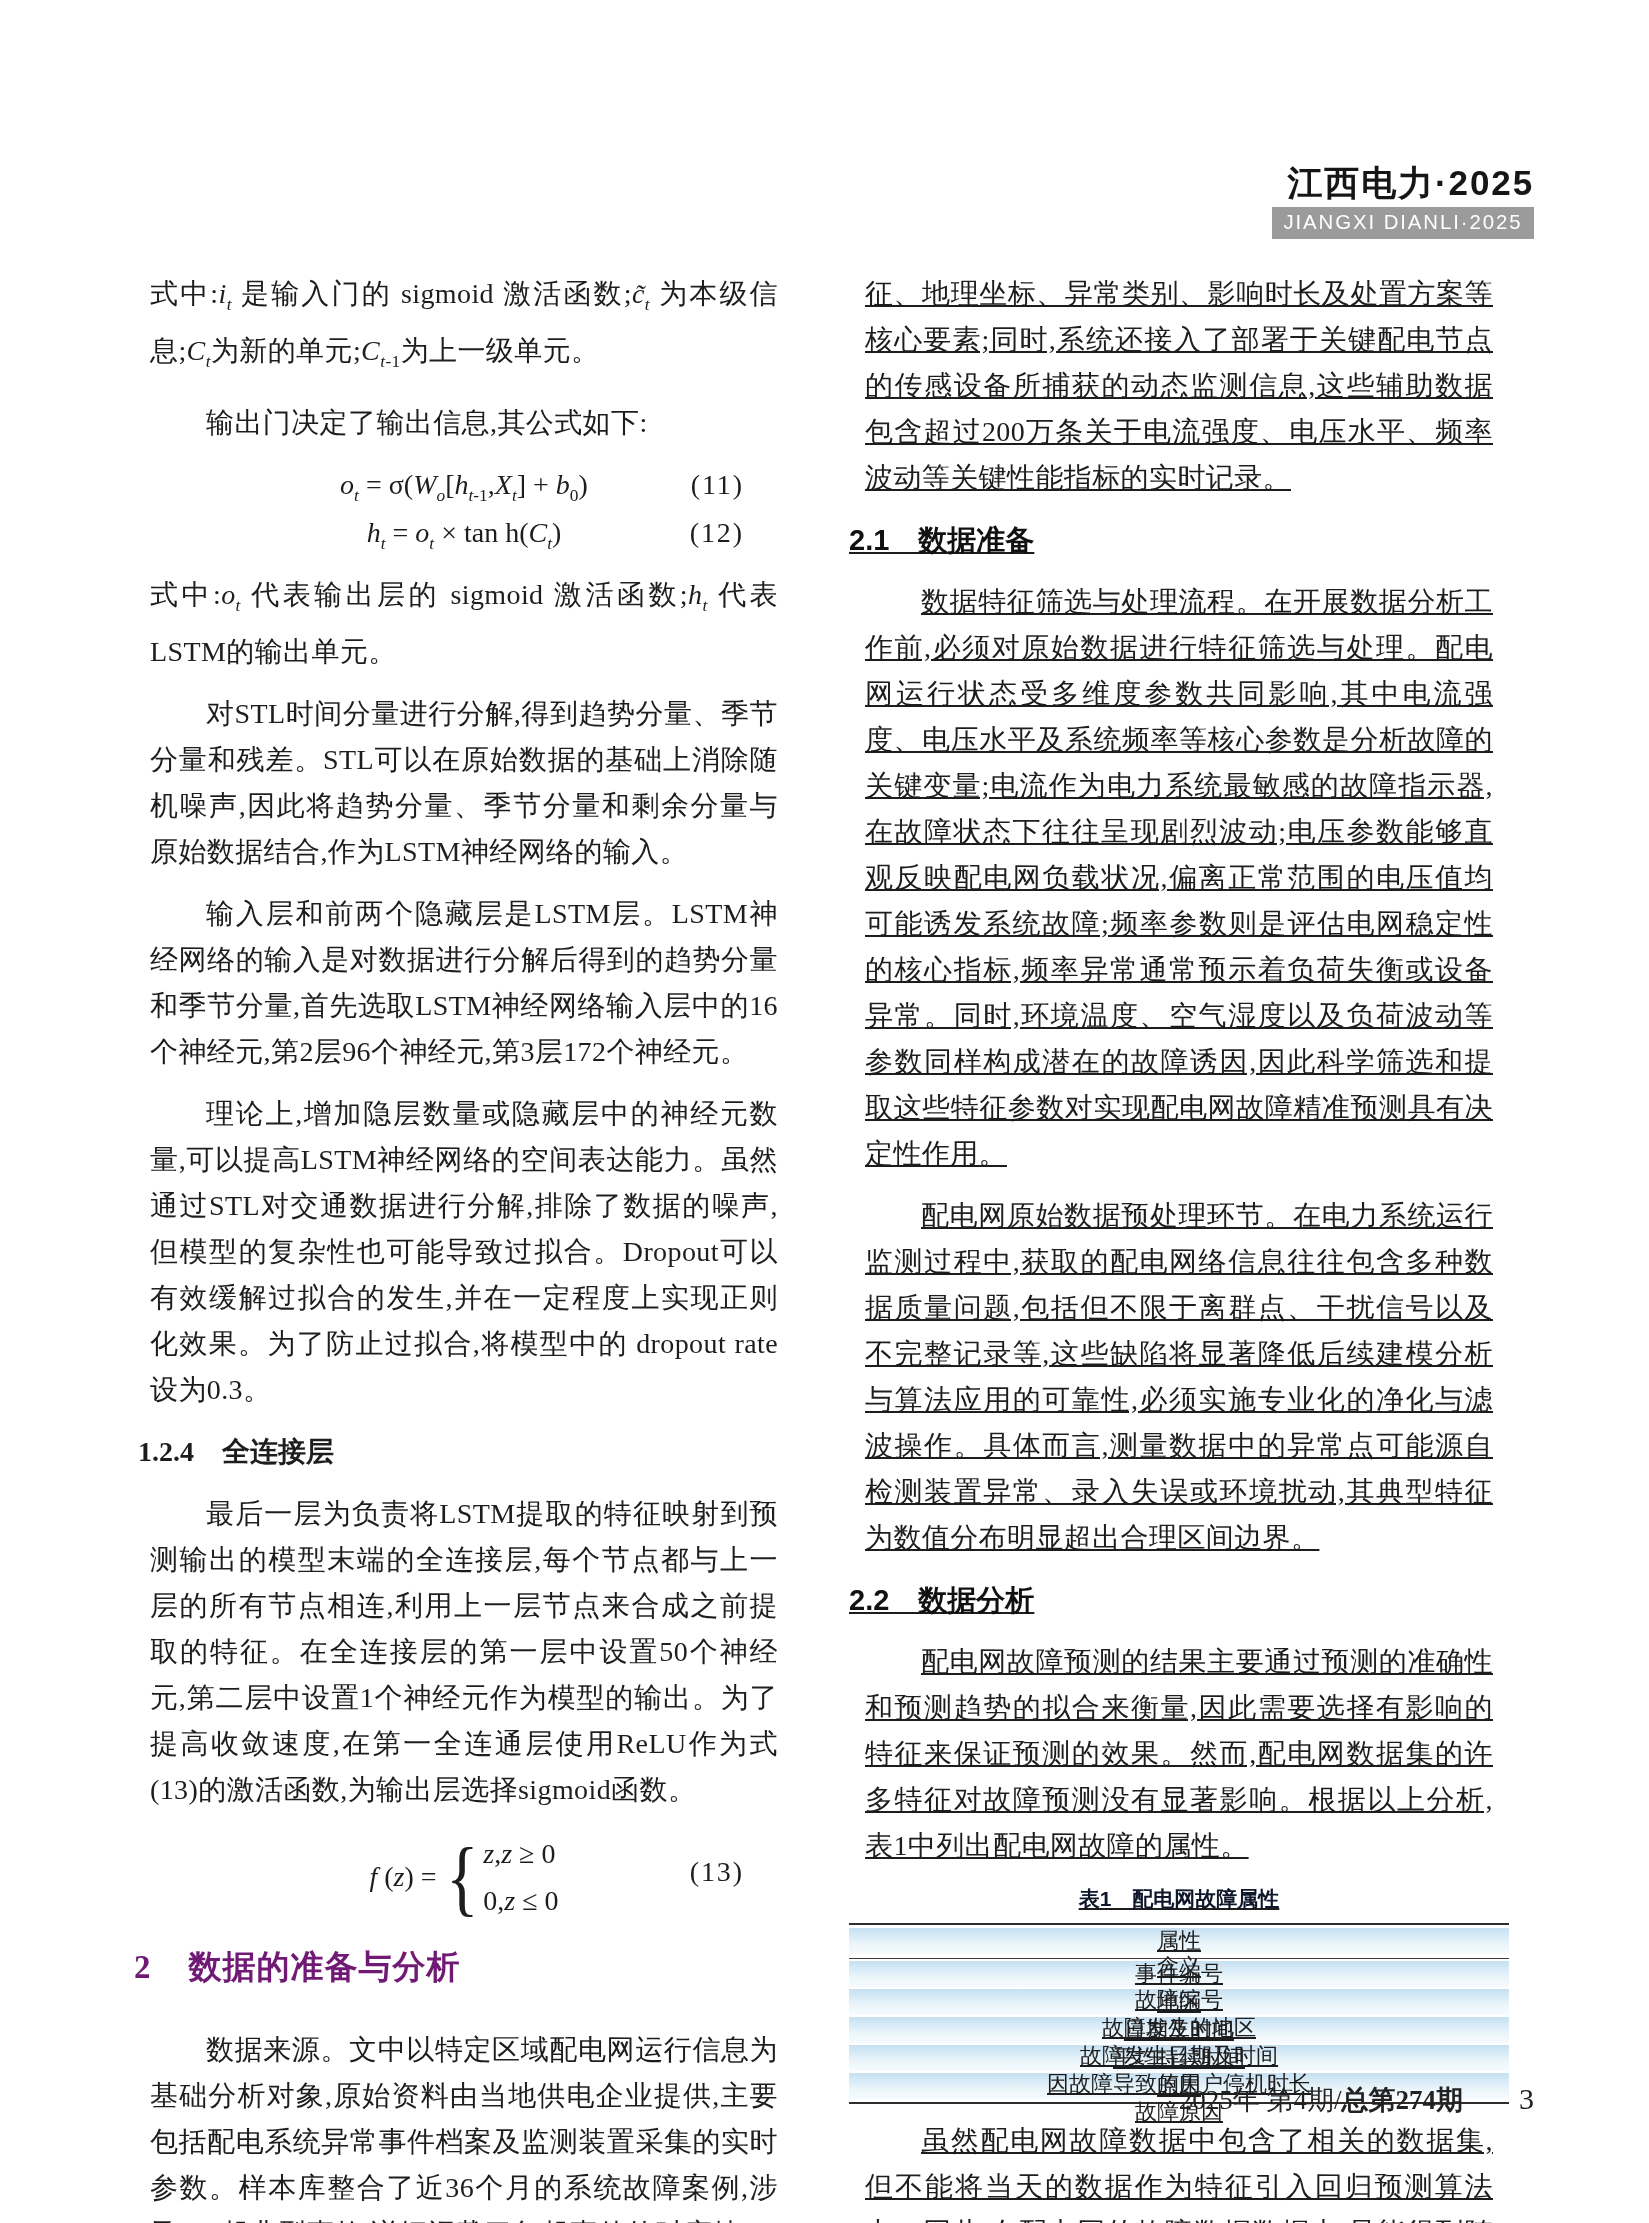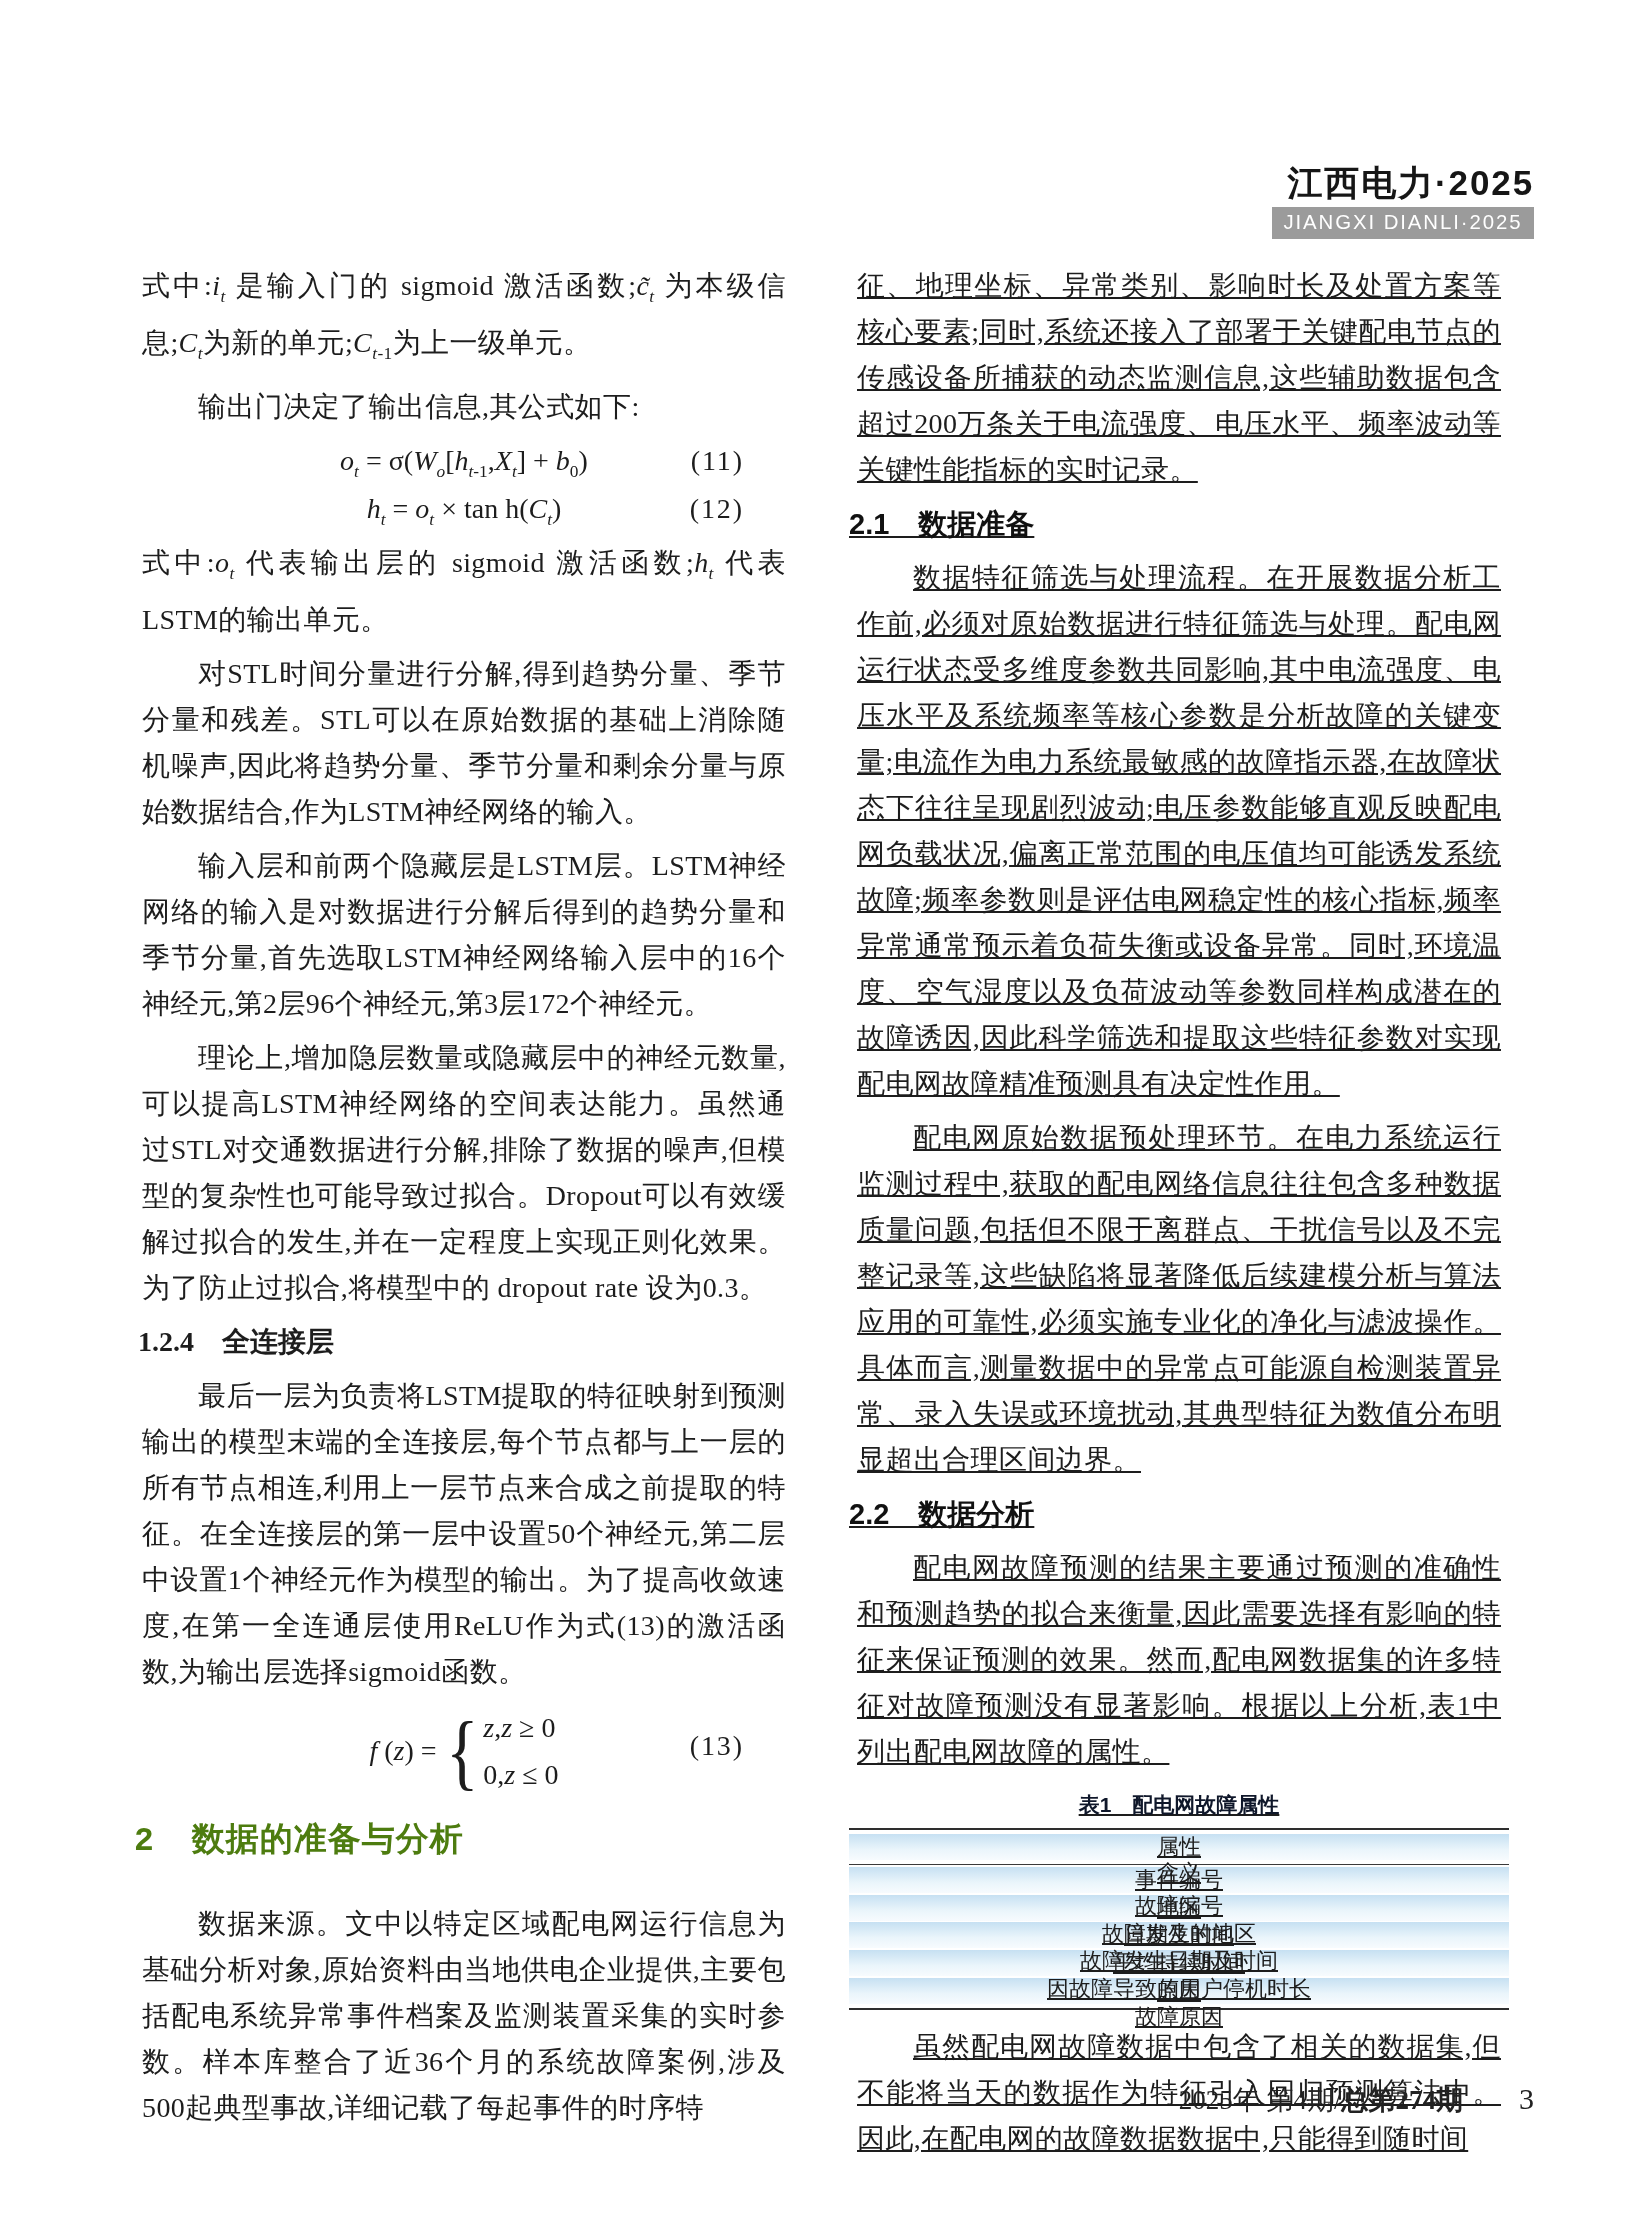--- a/index.html
+++ b/index.html
@@ -26,21 +26,21 @@
     font-size:20.4px; letter-spacing:1.9px;
     padding:3.9px 11.6px 4.9px 11.6px; white-space:nowrap;
   }
 
   
   .col { position:absolute; top:255px; width:660px; }
   .col-left  { left:134px; }
   .col-right { left:849px;text-decoration:underline; }
 
   .col p {
-    margin:8px;
+    margin:16px;
     font-size:28px; line-height:46px; letter-spacing:0.4px;
     text-align:justify; text-justify:inter-character;
   }
   p.indent { text-indent:2em; }
 
   
   .equation {
     position:relative; height:46px; line-height:46px;
     text-align:center; font-size:28px; margin:1.9px 0;
   }
@@ -57,23 +57,23 @@
     font-size:28px;
   }
   .equation-cases .fz { margin-right:5.8px; }
   .brace { font-size:85px; font-weight:400; line-height:97px; transform:scaleX(.8); }
   .cases { display:flex; flex-direction:column; text-align:left; }
   .cases span { line-height:47px; }
   .equation-cases .eq-num { top:27px; }
 
   
   .section-heading {
-    font-family:Liberation Mono, monospace;
+    font-family:Liberation Serif, serif;
     font-weight:bold; font-size:33px; line-height:45px;
-    color:#4d7c0f; margin:19.4px 0 37px 0; letter-spacing:1px;
+    color:#701a75; margin:19.4px 0 37px 0; letter-spacing:1px;
   }
   .section-heading .sec-num { margin-right:37px; }
   .subsection-heading {
     font-family:"Liberation Sans","DejaVu Sans",sans-serif;
     font-weight:bold; font-size:29px; line-height:46px;
     color:#111; margin:4.9px 0 1.9px 0;
   }
   .subsub-heading {
     font-size:28px; line-height:46px; margin:4px; color:#1d1d1d;
   }

